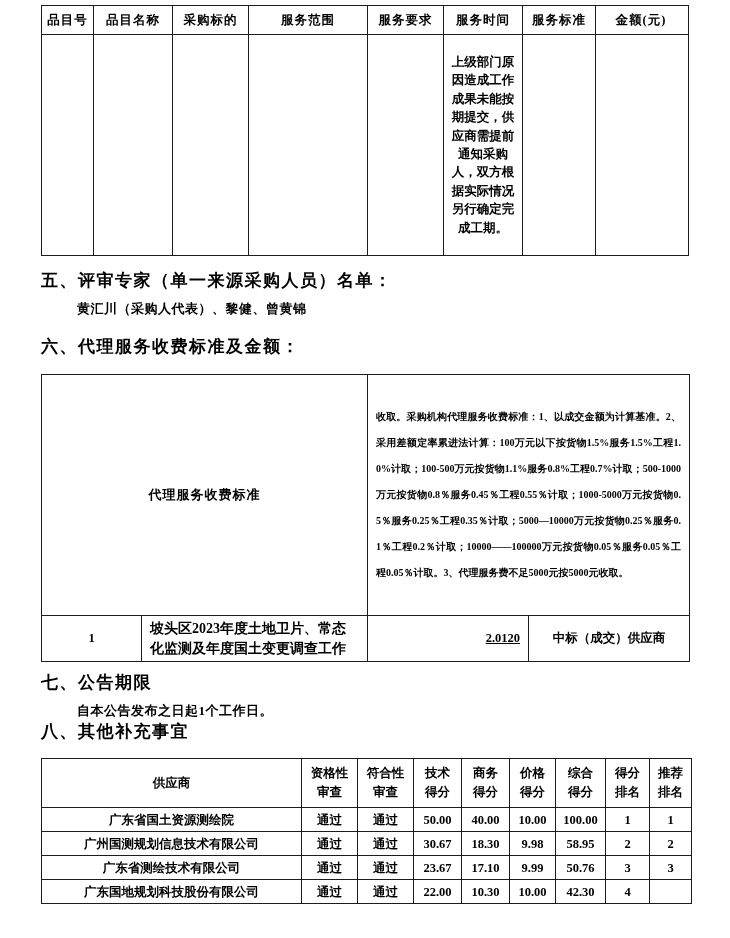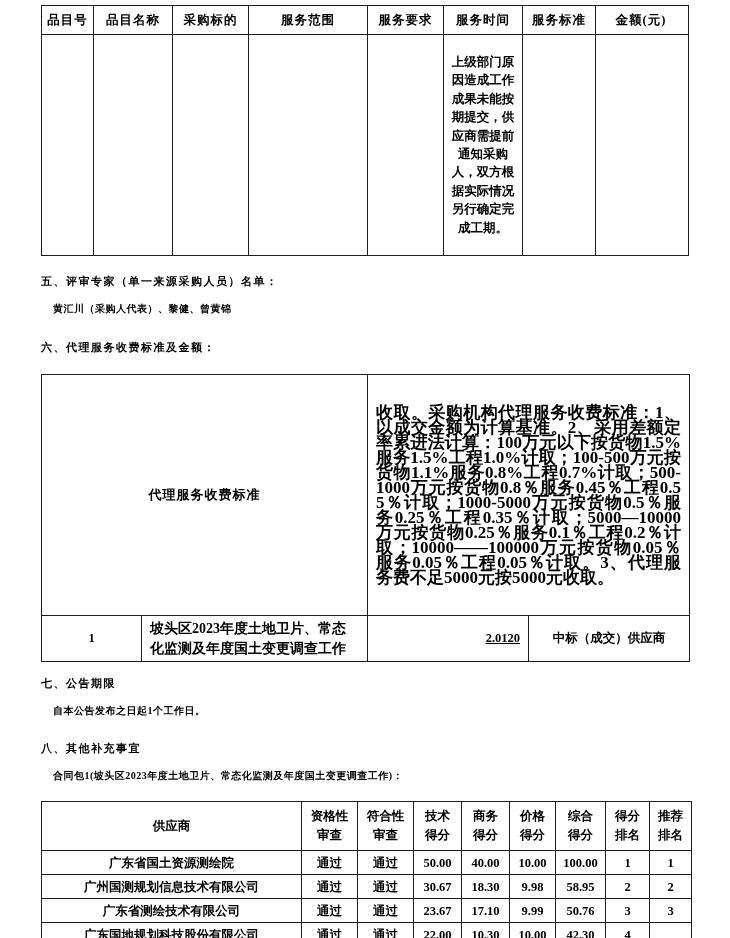--- a/index.html
+++ b/index.html
@@ -37,43 +37,43 @@
     overflow: hidden;
     word-break: break-all;
   }
   
   .top-table th { height: 24px; letter-spacing: 1px; }
   .top-table .amount-h { padding-right: 5px; }
   .top-table td { height: 182px; line-height: 18.4px; font-size: 12.5px; }
   .top-table td.svc-time { padding: 18px 5px; margin-top: 8px; }
   
   .sec-heading {
-    font-size: 11px;
+    font-size: 17px;
     letter-spacing: 1.5px;
     margin: 0;
     line-height: 20px;
   }
   .h5 { margin-top: 15px; }
   .h6 { margin-top: 19px; }
   .h7 { margin-top: 11px; }
-  .h8 { margin-top: 18px; }
+  .h8 { margin-top: 2px; }
   .sec-body {
-    font-size: 10px;
+    font-size: 13px;
     letter-spacing: 0.5px;
-    margin: 9px 0 0 12px;
+    margin: 9px 0 0 36px;
     line-height: 18px;
   }
   
   .fee-table { margin-top: 17px; }
   .fee-table .std-label { height: 236px; font-size: 13px; letter-spacing: 1px; }
   .fee-table .std-text {
     text-align: justify;
     vertical-align: middle;
-    font-size: 17px;
-    line-height: 15px;
+    font-size: 10px;
+    line-height: 26px;
     padding: 2px 8px;
   }
   .fee-table .hdr td { height: 34px; letter-spacing: 1px; }
   .fee-table .data td { height: 41px; }
   .fee-table .pkg-name {
     text-align: left;
     padding: 2px 8px;
     line-height: 20px;
     font-size: 14px;
   }
@@ -151,21 +151,20 @@
       <td class="fee-amt">2.0120</td>
       <td>中标（成交）供应商</td>
     </tr>
   </tbody>
     </table>
 
   <p class="sec-heading h7">七、公告期限</p>
   <p class="sec-body">自本公告发布之日起1个工作日。</p>
 
   <p class="sec-heading h8">八、其他补充事宜</p>
-  <p class="sec-body">合同包1(坡头区2023年度土地卫片、常态化监测及年度国土变更调查工作)：</p>
 
   <table class="score-table">
     <colgroup>
       <col style="width:260px">
         <col style="width:56px">
         <col style="width:56px">
         <col style="width:48px">
       <col style="width:48px">
         <col style="width:46px">
         <col style="width:50px">

